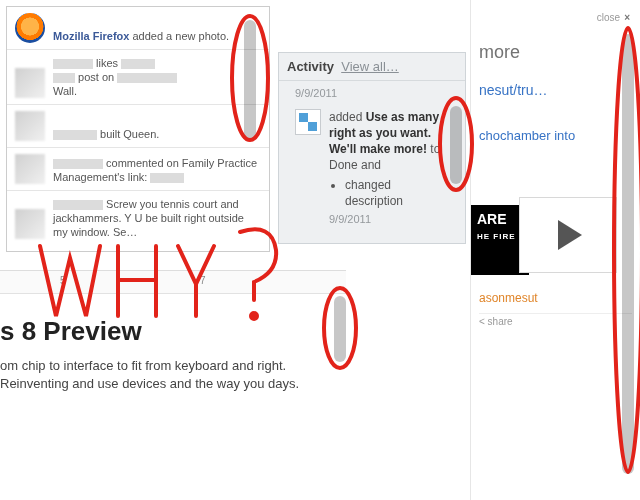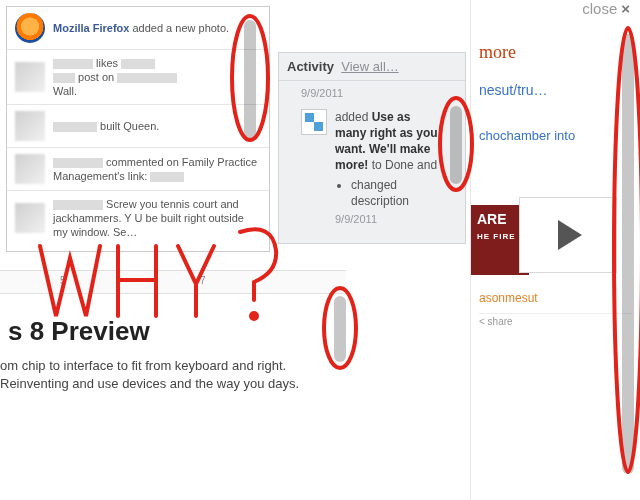--- a/index.html
+++ b/index.html
@@ -1,56 +1,56 @@
 <!DOCTYPE html>
 <html><head>
 <meta charset="utf-8">
 <style>
   html,body{margin:0;padding:0;width:640px;height:500px;background:#fff;font-family:Arial,Helvetica,sans-serif;font-size:12px;color:#333;overflow:hidden}
   .panel{position:absolute;background:#fff;box-sizing:border-box}
   
   .fb{left:6px;top:6px;width:264px;height:246px;border:1px solid #ccc}
-  .fb .item{display:flex;align-items:center;padding:6px 8px;border-bottom:1px solid #e5e5e5;font-size:11px;line-height:14px;color:#555}
+  .fb .item{display:flex;align-items:flex-end;padding:6px 8px;border-bottom:1px solid #e5e5e5;font-size:11px;line-height:14px;color:#555}
   .fb .item:last-child{border-bottom:none}
   .fb .thumb{width:30px;height:30px;flex:0 0 30px;margin-right:8px;background:#e0e0e0}
   .fb .ff-icon{width:30px;height:30px;flex:0 0 30px;margin-right:8px;border-radius:50%;background:radial-gradient(circle at 50% 45%, #ffb347 0 40%, #ff7b00 41% 60%, #1b4ea0 61% 100%)}
   .fb .txt{flex:1}
   .fb .txt b{color:#3b5998;font-weight:bold}
   .fb .txt .gray{display:inline-block;height:10px;background:#dcdcdc;vertical-align:middle}
   .fb .thumb.blur{filter:blur(1px);background:linear-gradient(135deg,#d0d0d0,#f0f0f0)}
   
   .tr{left:278px;top:52px;width:188px;height:192px;background:#eef0f2;border:1px solid #cfd4d8}
   .tr .hdr{padding:6px 8px;border-bottom:1px solid #d6dadd;font-size:13px}
   .tr .hdr .title{font-weight:bold;color:#444}
   .tr .hdr a{color:#8a9096}
-  .tr .body{padding:4px 22px;font-size:12px;color:#555;line-height:16px}
+  .tr .body{padding:4px 16px;font-size:12px;color:#555;line-height:16px}
   .tr .date{color:#94989c;font-size:11px}
   .tr .entry{display:flex;margin-top:8px}
   .tr .av{width:24px;height:24px;flex:0 0 24px;margin-right:8px;background:#fff;border:1px solid #c8ccd0;position:relative}
   .tr .av::before,.tr .av::after{content:"";position:absolute;width:9px;height:9px;background:#4f9fd8}
   .tr .av::before{left:3px;top:3px}
   .tr .av::after{right:3px;bottom:3px}
   .tr .bold{font-weight:bold;color:#333}
   .tr ul{margin:4px 0 2px 16px;padding:0}
   
   .doc{left:0;top:270px;width:346px;height:230px;background:#fff;border-top:1px solid #ddd}
   .doc .ruler{height:22px;background:#fafafa;border-bottom:1px solid #e2e2e2;position:relative;font-size:10px;color:#888}
   .doc .ruler span{position:absolute;top:4px}
-  .doc h1{margin:22px 0 10px 8px;font-size:26px;font-weight:bold;color:#222}
+  .doc h1{margin:22px 0 10px 0;font-size:26px;font-weight:bold;color:#222}
   .doc p{margin:0;font-size:13px;line-height:18px;max-width:330px;color:#444}
   
   .side{right:0;top:0;width:170px;height:500px;background:#fff;border-left:1px solid #e6e6e6;padding:6px 8px 0 8px;box-sizing:border-box}
-  .side .close{position:absolute;top:0;right:10px;font-size:15px;color:#999}
+  .side .close{position:absolute;top:12px;right:10px;font-size:10px;color:#999}
   .side .close .x{font-weight:bold;margin-left:4px;color:#777}
-  .side .serif{font-family:Liberation Serif, serif;font-size:18px;color:#c2410c;line-height:24px;margin-top:34px}
+  .side .serif{font-family:Liberation Sans, sans-serif;font-size:18px;color:#737373;line-height:24px;margin-top:34px}
   .side a{color:#3773c5;text-decoration:none}
   .side .l1{display:block;margin-top:18px;font-size:14px;white-space:nowrap;overflow:hidden;text-overflow:ellipsis}
   .side .l2{display:block;margin-top:30px;font-size:13px}
   .side .promo{margin-top:28px;height:120px;position:relative}
-  .side .promo .badge{position:absolute;left:-8px;top:34px;width:58px;height:70px;background:#7f1d1d;color:#fff;font-weight:bold;padding:6px 4px 4px 6px;box-sizing:border-box;font-size:14px;line-height:16px}
+  .side .promo .badge{position:absolute;left:-8px;top:34px;width:58px;height:70px;background:#000000;color:#fff;font-weight:bold;padding:6px 4px 4px 6px;box-sizing:border-box;font-size:14px;line-height:16px}
   .side .promo .badge small{display:block;font-size:8px;letter-spacing:1px;margin-top:2px}
   .side .promo .play{position:absolute;left:40px;top:26px;width:96px;height:74px;background:#fff;border:1px solid #d8d8d8}
   .side .promo .play::after{content:"";position:absolute;left:38px;top:22px;width:0;height:0;border-left:24px solid #555;border-top:15px solid transparent;border-bottom:15px solid transparent}
   .side .author{display:block;color:#e0852a;font-size:12px;}
   .side .shbar{margin-top:8px;height:16px;border-top:1px solid #eee;font-size:10px;color:#999;padding-top:2px}
   
   .sb{position:absolute;width:12px;background:rgba(0,0,0,0.22);border-radius:6px}
   
   svg.anno{position:absolute;left:0;top:0;width:640px;height:500px;pointer-events:none}
 </style>

